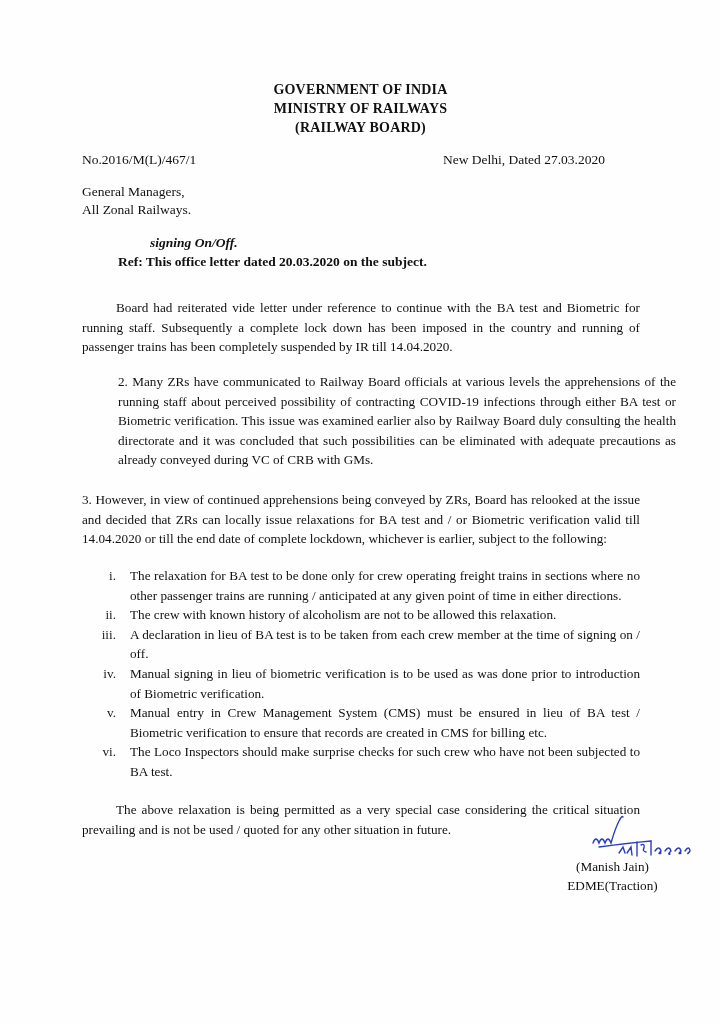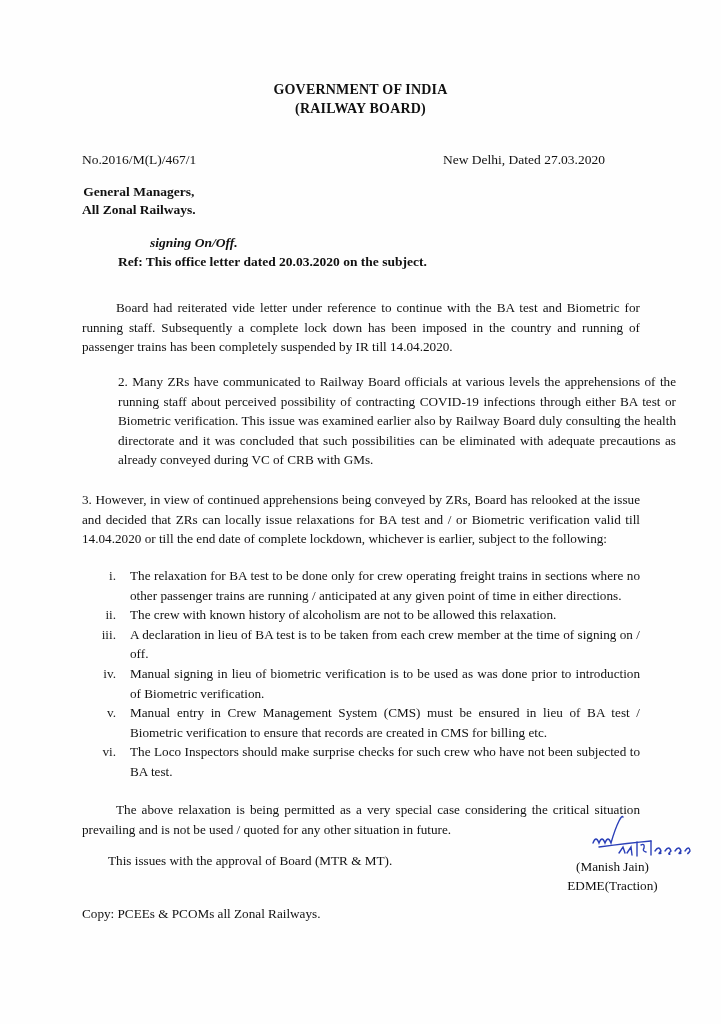--- a/index.html
+++ b/index.html
@@ -9,21 +9,21 @@
   }
   .page { position: absolute; left: 0; top: 0; width: 721px; height: 1024px; background: #fefefe; }
   .abs { position: absolute; }
   .hdr {
     left: 0; width: 721px; text-align: center; font-weight: bold;
     font-size: 14px; line-height: 19px; top: 80px; letter-spacing: 0.2px;
   }
   .hdr div { display: block; }
   .meta-left { left: 82px; top: 152px; font-size: 13.5px; }
   .meta-right { left: 443px; top: 152px; font-size: 13.5px; }
-  .addressee { left: 82px; top: 183px; font-size: 13.5px; line-height: 18px; font-weight: bold; text-align: center; }
+  .addressee { left: 82px; top: 183px; font-size: 13.5px; line-height: 18px; font-weight: normal; }
   .subject { left: 118px; top: 233px; width: 530px; font-size: 13.5px; line-height: 19px; font-weight: bold; }
   .subject .sub-cont { padding-left: 32px; font-style: italic; }
   .para {
     left: 82px; width: 558px; font-size: 13.2px; line-height: 19.6px;
     text-align: justify;
   }
   .indent { text-indent: 34px; }
   .p1 { top: 298px; }
   .p2 { top: 372px; margin-left: 36px; }
   .p3 { top: 490px; }
@@ -37,20 +37,21 @@
   .copy { left: 82px; top: 906px; font-size: 13.2px; }
   .sig { left: 585px; top: 815px; width: 110px; height: 50px; }
 </style>
 </head>
 <body>
 
 <div class="page">
 
   <div class="abs hdr">
     <div>GOVERNMENT OF INDIA</div>
+    <div>MINISTRY OF RAILWAYS</div>
     <div>(RAILWAY BOARD)</div>
   </div>
 
   <div class="abs meta-left">No.2016/M(L)/467/1</div>
   <div class="abs meta-right">New Delhi, Dated 27.03.2020</div>
 
   <div class="abs addressee">
     <div>General Managers,</div>
     <div>All Zonal Railways.</div>
   </div>
@@ -85,33 +86,31 @@
       <span class="num">v.</span>
       <span class="txt">Manual entry in Crew Management System (CMS) must be ensured in lieu of BA test / Biometric verification to ensure that records are created in CMS for billing etc.</span>
     </div>
     <div class="li">
       <span class="num">vi.</span>
       <span class="txt">The Loco Inspectors should make surprise checks for such crew who have not been subjected to BA test.</span>
     </div>
   </div>
 
   <div class="abs para indent p4">The above relaxation is being permitted as a very special case considering the critical situation prevailing and is not be used / quoted for any other situation in future.</div>
-  <div class="abs p5">This issues with the approval of Board (MTR &amp; MT).</div>
 
   <svg class="abs sig" viewBox="0 0 110 50">
     <g fill="none" stroke="#2a3fb8" stroke-width="1.4" stroke-linecap="round">
       <path d="M8 28 q3 -8 6 0 q3 -8 6 0 q3 -8 6 0 q4 -14 8 -22 q3 -6 4 -4"></path>
       <path d="M14 32 q30 -4 52 -6"></path>
       <path d="M34 38 l4 -6 l2 6 M42 38 l4 -6 l1 8"></path>
       <path d="M52 27 l0 14"></path>
       <path d="M56 30 q4 -2 3 3 q-2 3 2 4"></path>
       <path d="M66 26 l0 14"></path>
       <path d="M70 36 q4 -6 6 0 q-4 4 0 2 M80 36 q4 -6 6 0 q-4 4 -1 3 M90 36 q4 -6 6 0 q-4 4 0 2 M100 36 q4 -6 5 0 q-3 4 -2 2"></path>
     </g>
   </svg>
 
   <div class="abs signer">
     <div>(Manish Jain)</div>
     <div>EDME(Traction)</div>
   </div>
 
-  <div class="abs copy">Copy: PCEEs &amp; PCOMs all Zonal Railways.</div>
 </div>
 
 </body></html>

